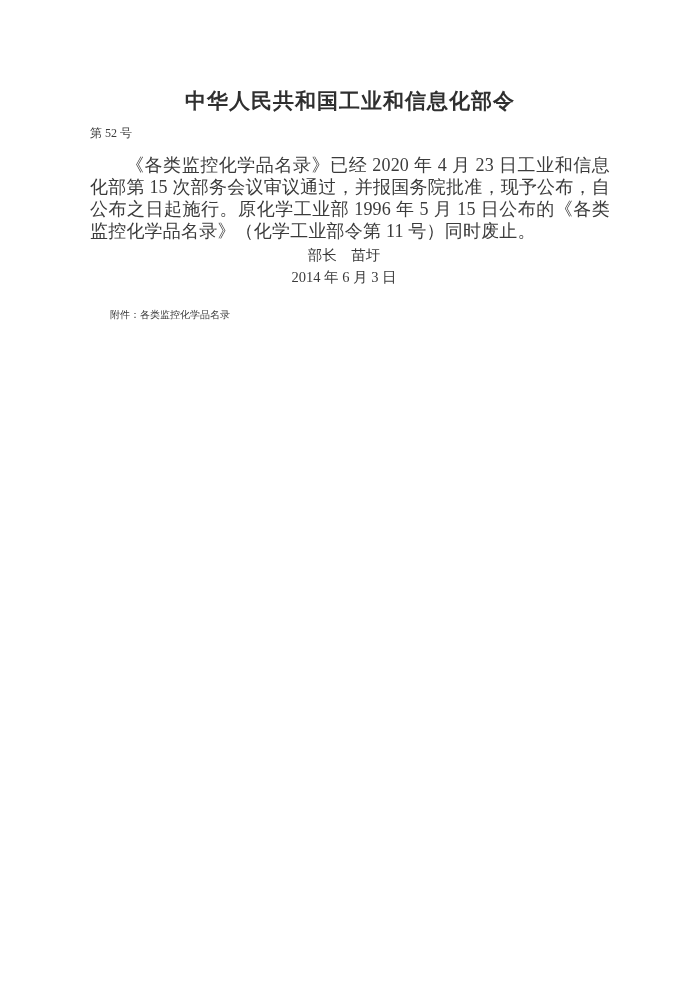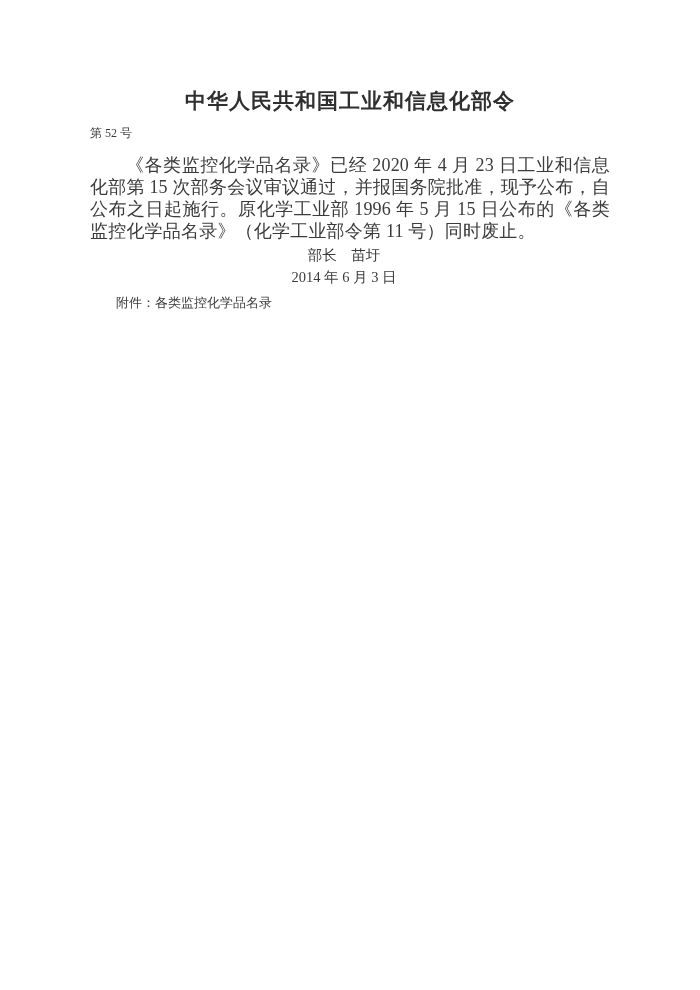--- a/index.html
+++ b/index.html
@@ -45,22 +45,22 @@
     margin-top: 2px;
     text-align: center;
     padding-right: 12px;
     font-size: 14.5px;
     line-height: 22px;
   }
   .signature-line {
     display: block;
   }
   .attachment-line {
-    margin-top: 4px;
-    font-size: 13px;
+    margin-top: 16px;
+    font-size: 10px;
     line-height: 22px;
     text-indent: 2em;
   }
 </style>
 </head>
 <body>
 
 <div class="page">
 
   <h1 class="doc-title">中华人民共和国工业和信息化部令</h1>

